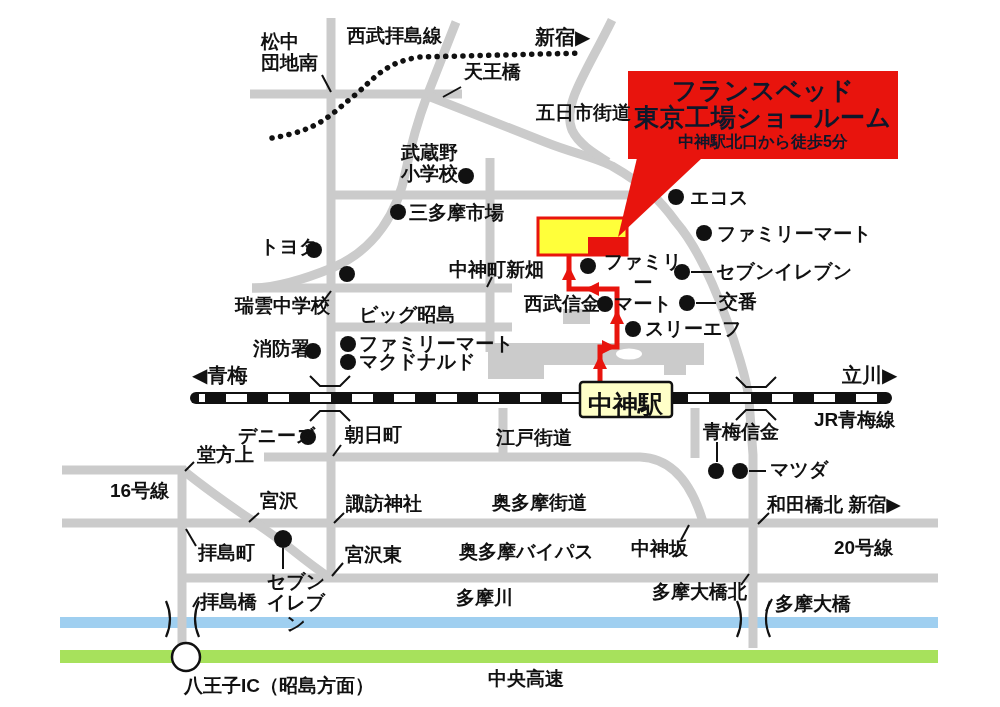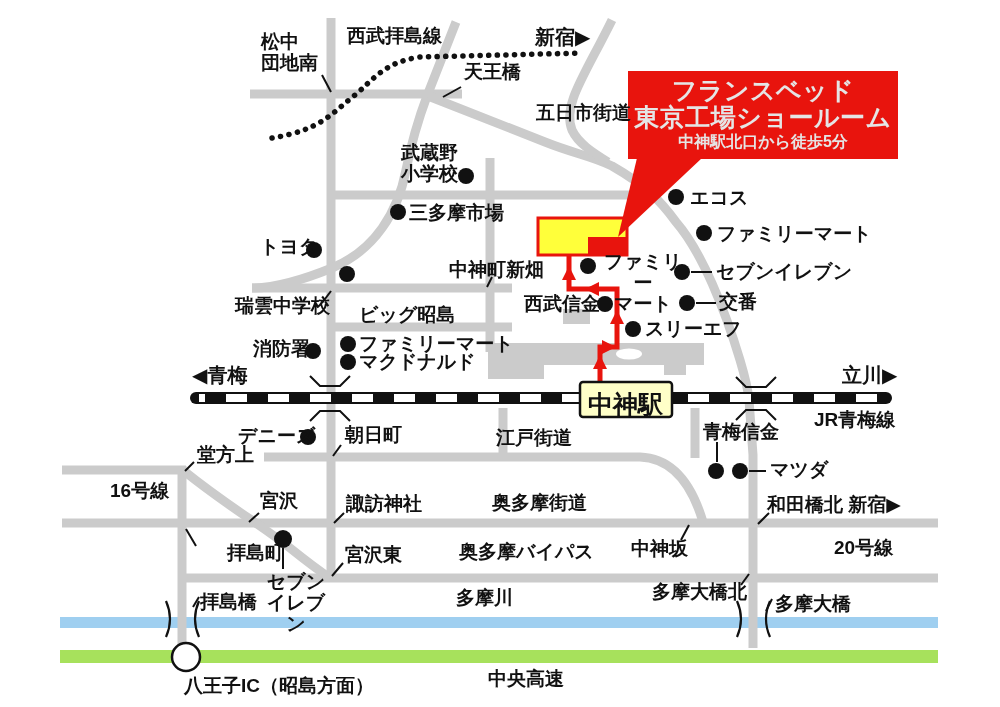--- a/index.html
+++ b/index.html
@@ -4,21 +4,21 @@
 <style>
   html,body{margin:0;padding:0;background:#ffffff;}
   #stage{position:relative;width:1000px;height:707px;background:#ffffff;overflow:hidden;
          font-family:"Liberation Sans","DejaVu Sans",sans-serif;}
   #mapsvg{position:absolute;left:0;top:0;}
   .lbl{position:absolute;font-size:19px;font-weight:600;color:#111;
        white-space:pre-line;line-height:1.1;letter-spacing:0;}
   .lbl-c{text-align:center;}
   .dir{font-size:20px;font-weight:700;}
   .banner{position:absolute;left:628px;top:71px;width:270px;height:88px;
-          background:#e8140d;color:#e5e5e5;text-align:center;padding-top:6px;box-sizing:border-box;}
+          background:#e8140d;color:#0f172a;text-align:center;padding-top:6px;box-sizing:border-box;}
   .banner .l1,.banner .l2{font-size:25px;font-weight:800;line-height:27px;letter-spacing:0.5px;}
   .banner .l3{font-size:16px;font-weight:800;line-height:22px;}
   .station-lbl{position:absolute;left:578px;top:388px;width:95px;text-align:center;
                font-size:25px;font-weight:700;color:#111;}
 </style>
 </head>
 <body>
 
 <div id="stage">
 
@@ -181,21 +181,21 @@
   <div class="lbl" style="left:496px;top:428px;">江戸街道</div>
   <div class="lbl" style="left:703px;top:422px;">青梅信金</div>
   <div class="lbl" style="left:770px;top:460px;">マツダ</div>
   <div class="lbl" style="left:197px;top:445px;">堂方上</div>
   <div class="lbl" style="left:110px;top:481px;">16号線</div>
   <div class="lbl" style="left:260px;top:491px;">宮沢</div>
   <div class="lbl" style="left:346px;top:494px;">諏訪神社</div>
   <div class="lbl" style="left:492px;top:493px;">奥多摩街道</div>
   <div class="lbl" style="left:767px;top:495px;">和田橋北 新宿▶</div>
   <div class="lbl" style="left:631px;top:539px;">中神坂</div>
-  <div class="lbl" style="left:198px;top:543px;margin-left:29px;">拝島町</div>
+  <div class="lbl" style="left:198px;top:543px;">拝島町</div>
   <div class="lbl" style="left:345px;top:545px;">宮沢東</div>
   <div class="lbl" style="left:834px;top:538px;">20号線</div>
   <div class="lbl" style="left:459px;top:542px;">奥多摩バイパス</div>
   <div class="lbl lbl-c" style="left:258px;top:572px;width:76px;">セブン
 イレブン</div>
   <div class="lbl" style="left:200px;top:592px;">拝島橋</div>
   <div class="lbl" style="left:456px;top:588px;">多摩川</div>
   <div class="lbl" style="left:652px;top:582px;">多摩大橋北</div>
   <div class="lbl" style="left:775px;top:594px;">多摩大橋</div>
   <div class="lbl" style="left:184px;top:676px;">八王子IC（昭島方面）</div>

